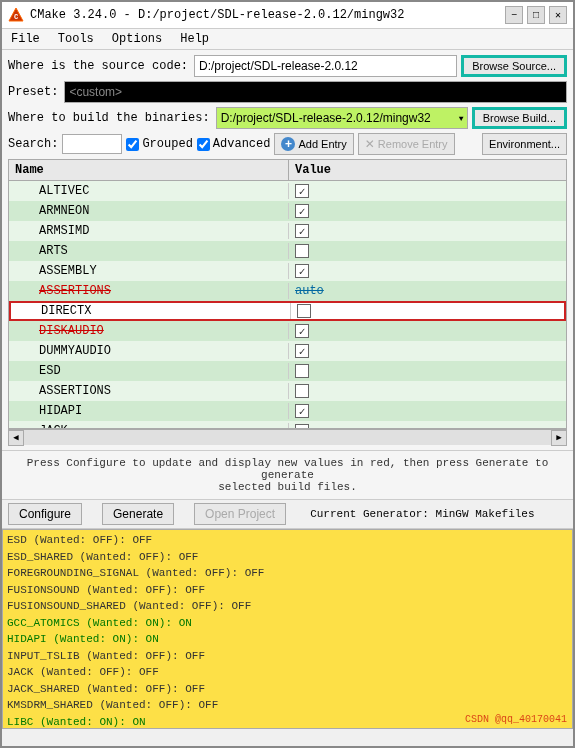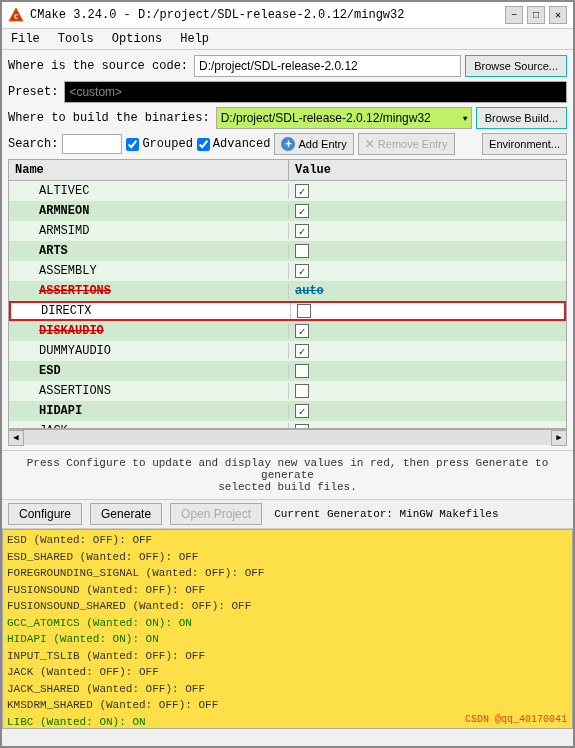--- a/index.html
+++ b/index.html
@@ -76,21 +76,21 @@
       border: 1px solid #aaa;
       padding: 2px 4px;
       font-size: 12px;
       height: 22px;
       background: white;
     }
     .form-button {
       margin-left: 4px;
       padding: 2px 8px;
       font-size: 11px;
-      border: 1px solid #14b8a6;
+      border: 3px solid #14b8a6;
       background: #e8e8e8;
       cursor: pointer;
       height: 22px;
       white-space: nowrap;
     }
     .form-select {
       flex: 1;
       border: 1px solid #aaa;
       padding: 2px 4px;
       font-size: 12px;
@@ -208,21 +208,21 @@
       padding: 3px 6px;
       font-size: 12px;
       font-weight: bold;
     }
     .table-row {
       display: flex;
       align-items: center;
       min-height: 20px;
     }
     .table-row.even { background: #e8f5e8; }
-    .table-row.odd { background: #d0ead0; font-weight: bold; }
+    .table-row.odd { background: #d0ead0; }
     .td-name {
       width: 280px;
       padding: 1px 6px 1px 30px;
       font-size: 12px;
       border-right: 1px solid #ccc;
       white-space: nowrap;
     }
     .td-value {
       flex: 1;
       padding: 1px 6px;
@@ -250,21 +250,21 @@
       padding: 6px;
       font-size: 11px;
       color: #333;
       background: #f5f5f5;
       border-top: 1px solid #ccc;
     }
     .bottom-toolbar {
       display: flex;
       align-items: center;
       padding: 3px 6px;
-      gap: 8px;
+      gap: 20px;
       background: #f0f0f0;
       border-top: 1px solid #ccc;
       border-bottom: 1px solid #ccc;
     }
     .bottom-btn {
       padding: 3px 10px;
       border: 1px solid #aaa;
       background: #e8e8e8;
       cursor: pointer;
       font-size: 12px;

